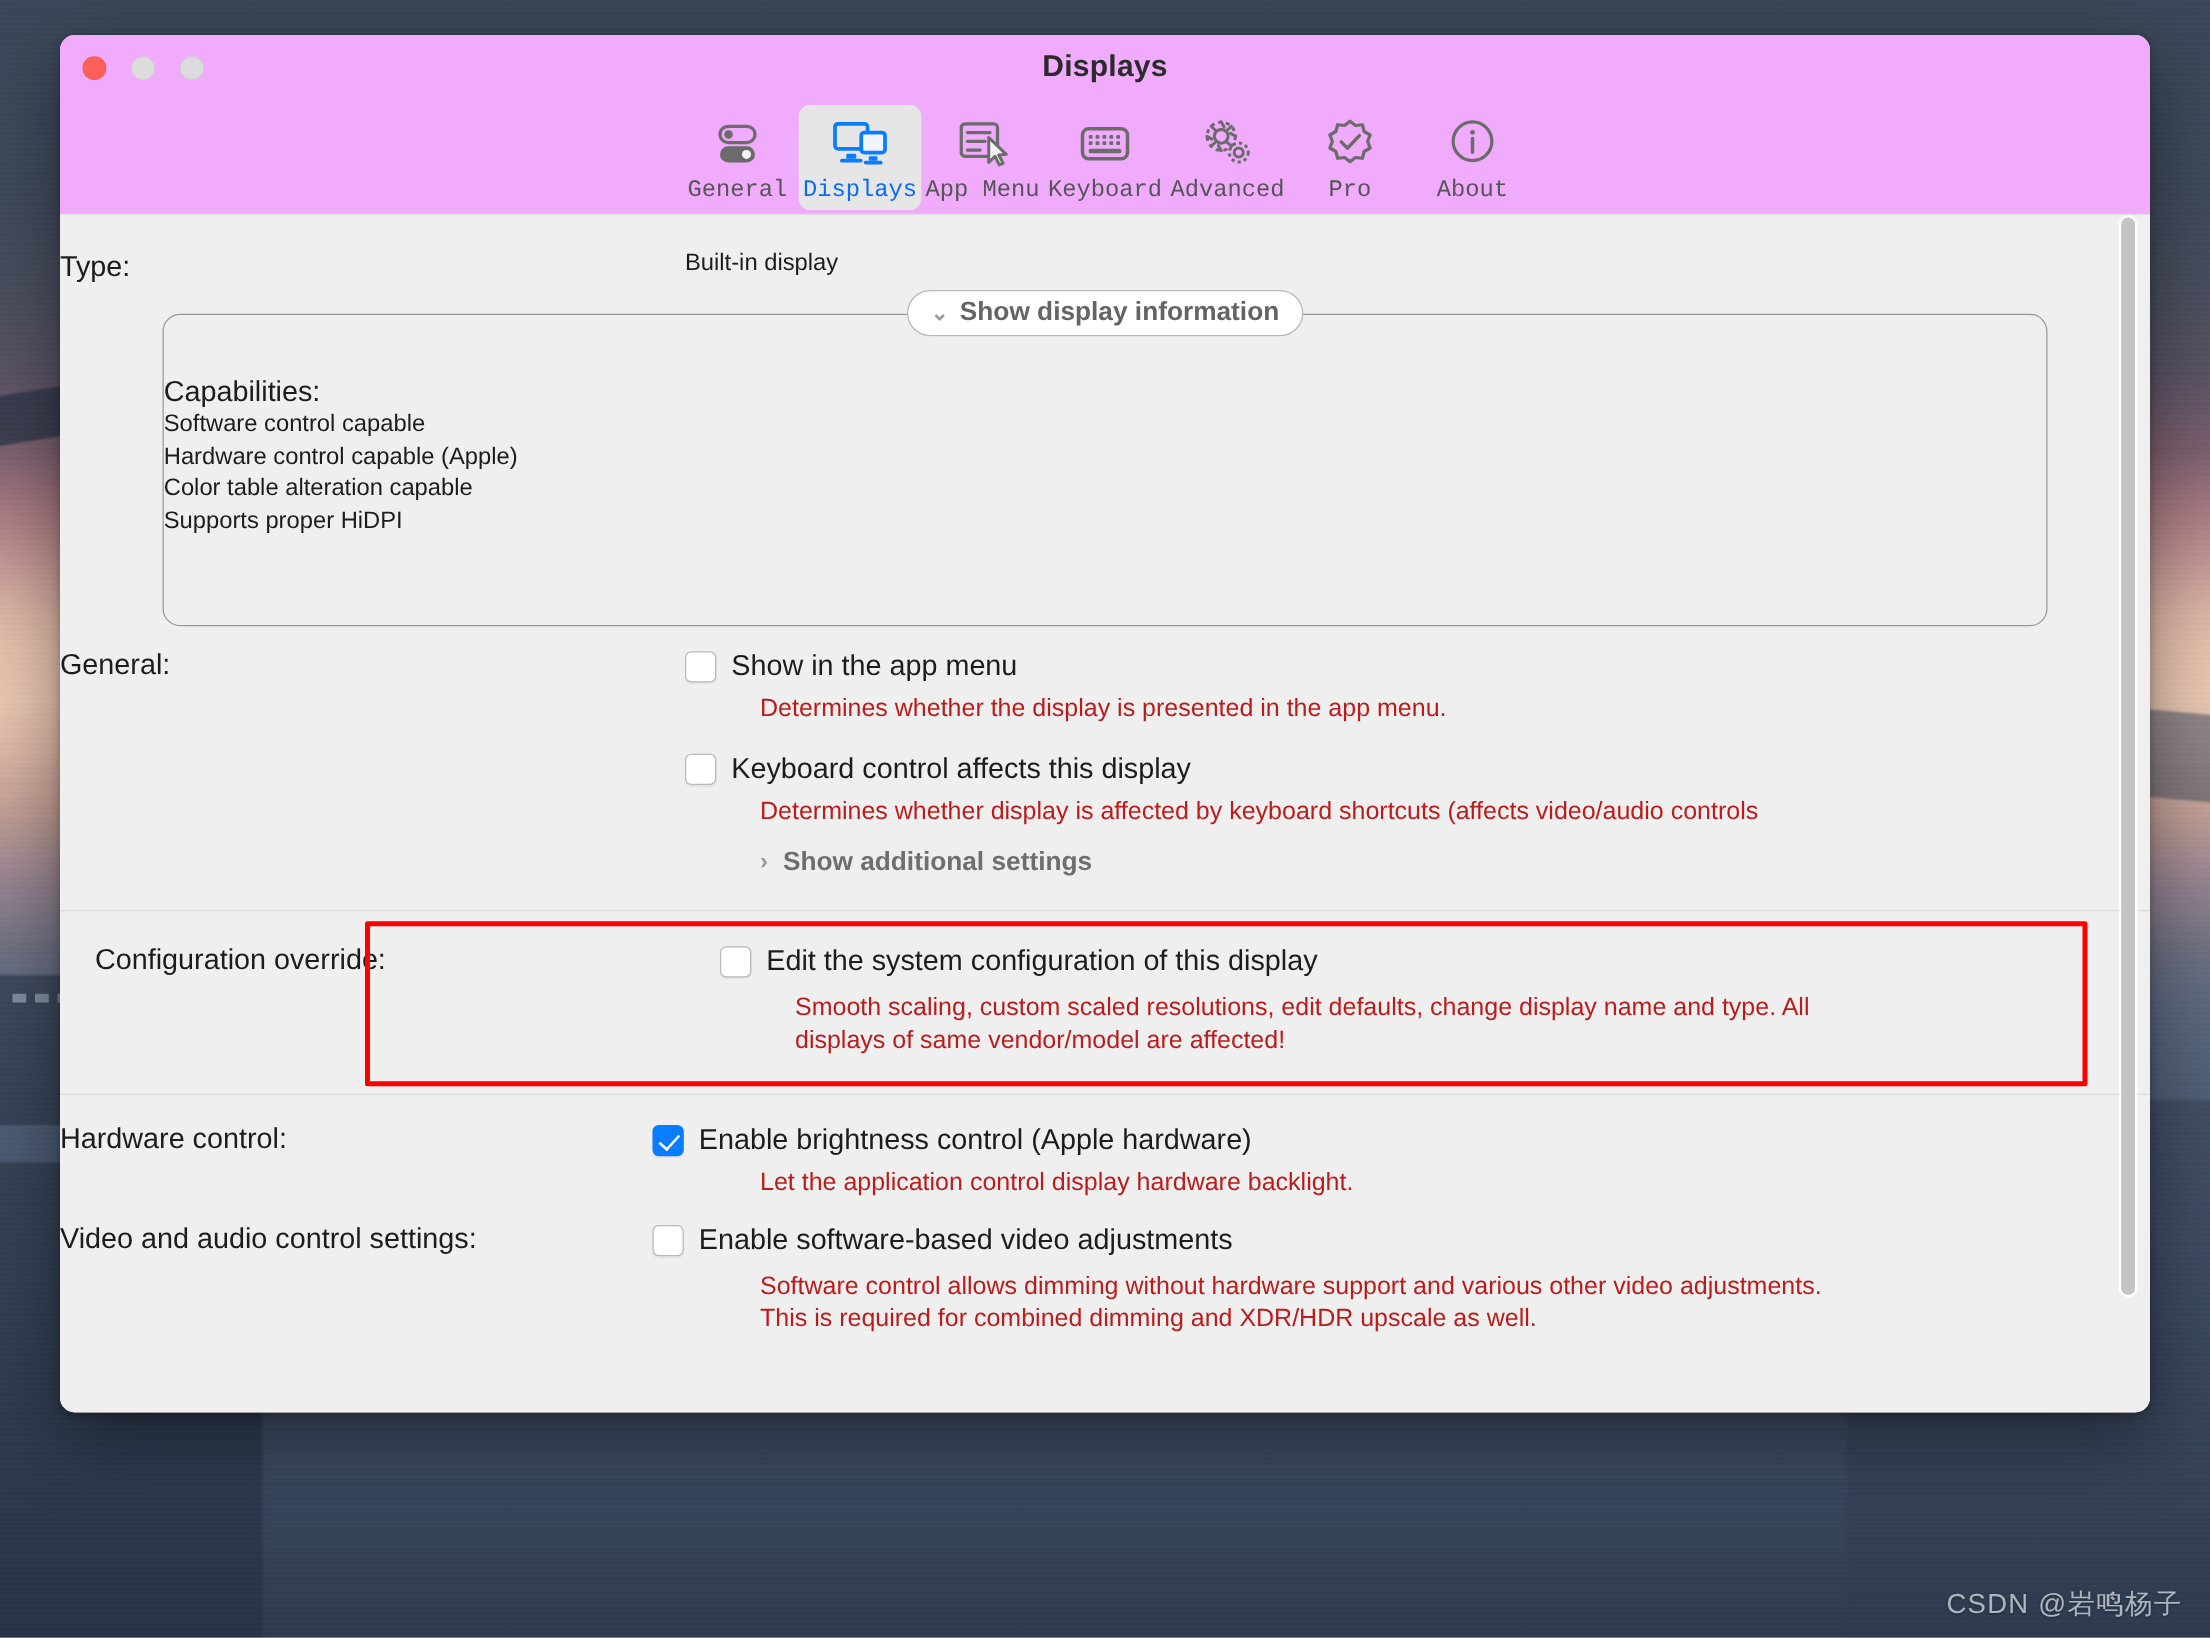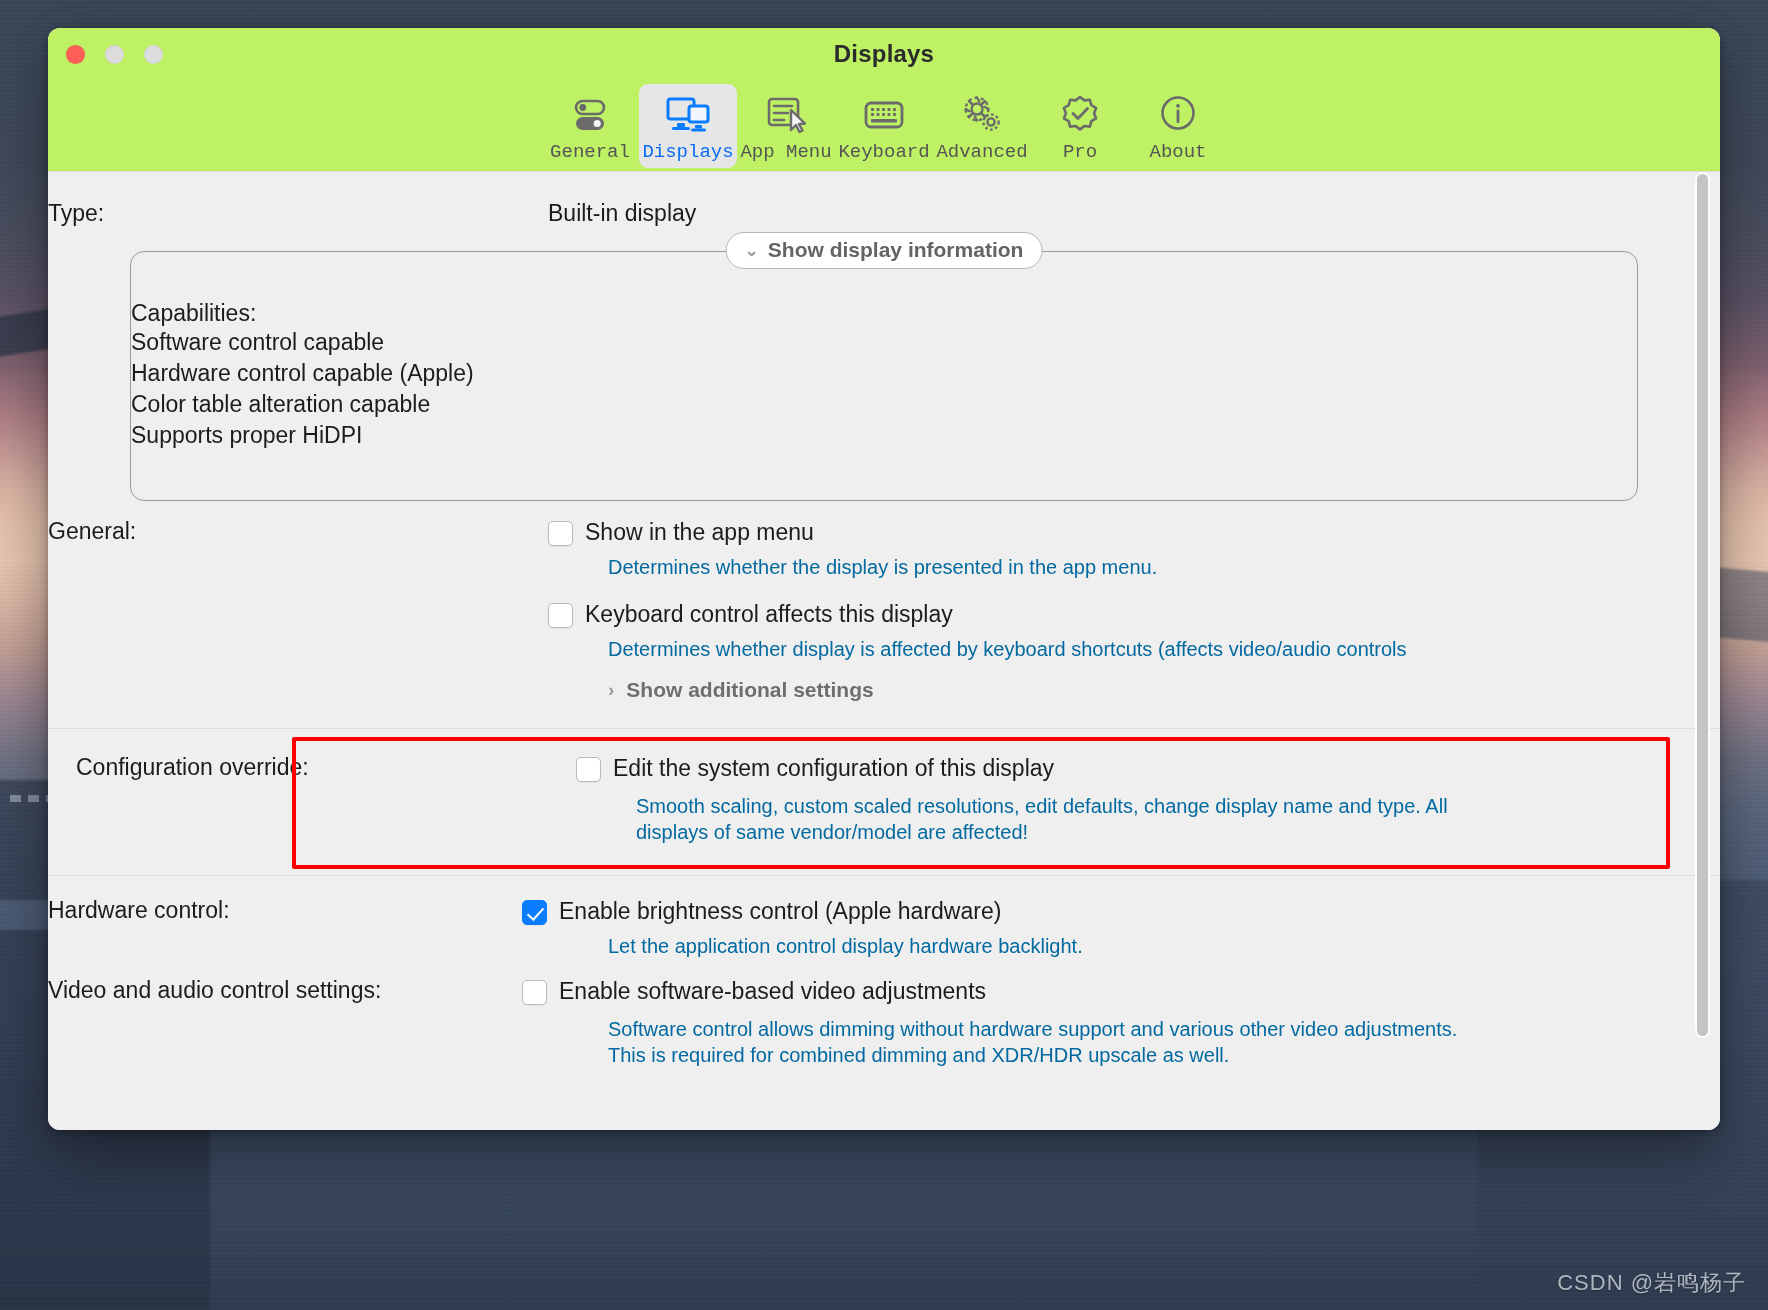--- a/index.html
+++ b/index.html
@@ -66,21 +66,21 @@
     position:absolute; left:48px; top:28px;
     width:1672px; height:1102px;
     background:#eeeeee;
     border-radius:12px;
     box-shadow:0 22px 60px rgba(0,0,0,.42), 0 2px 8px rgba(0,0,0,.28);
     overflow:hidden;
     display:flex; flex-direction:column;
   }
   #titlebar{
     position:relative; height:144px; flex:0 0 144px;
-    background:#bef264;
+    background:#f0abfc;
     border-bottom:1px solid #dedede;
   }
   .traffic{position:absolute; left:18px; top:17px; display:flex; gap:20px;}
   .traffic span{width:19px;height:19px;border-radius:50%;display:block;}
   .t-close{background:#ff5f57;box-shadow:inset 0 0 0 .5px rgba(0,0,0,.09);}
   .t-min{background:#dcdcdc;box-shadow:inset 0 0 0 .5px rgba(0,0,0,.07);}
   .t-zoom{background:#dcdcdc;box-shadow:inset 0 0 0 .5px rgba(0,0,0,.07);}
   #win-title{
     text-align:center; padding-top:12px;
     font-size:24px; font-weight:700; color:#2b2b2b;
@@ -104,22 +104,22 @@
   
   #content{
     position:relative; flex:1 1 auto;
     background:#efefef;
     overflow:hidden;
   }
   .lbl{
     flex:0 0 auto; text-align:left;
     font-size:23px; color:#1c1c1c; white-space:nowrap;
   }
-  .val{font-size:23px;color:#1c1c1c;}
-  .hint{font-size:20px;color:#0369a1;line-height:1.28;}
+  .val{font-size:19px;color:#1c1c1c;}
+  .hint{font-size:20px;color:#b91c1c;line-height:1.28;}
 
   
   #type-row{ padding:28px 0 0 0; display:flex; }
   #type-row .lbl{ width:500px; padding-right:12px; }
   #type-row .val{ }
 
   
   #info-group{
     position:relative;
     margin:24px 82px 0 82px;

